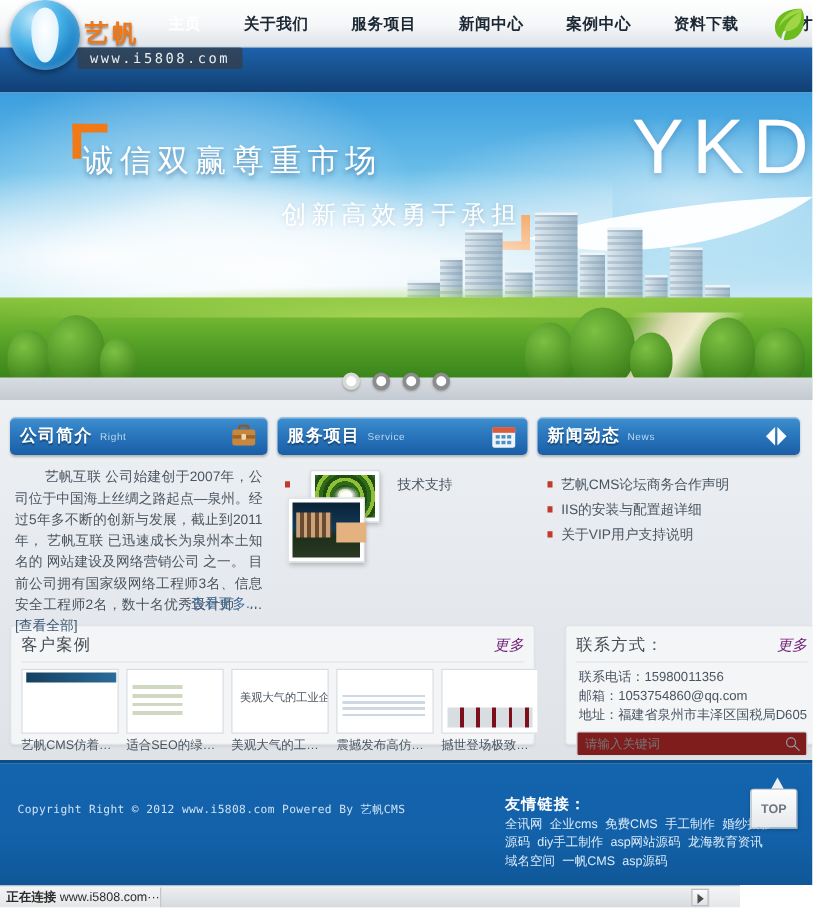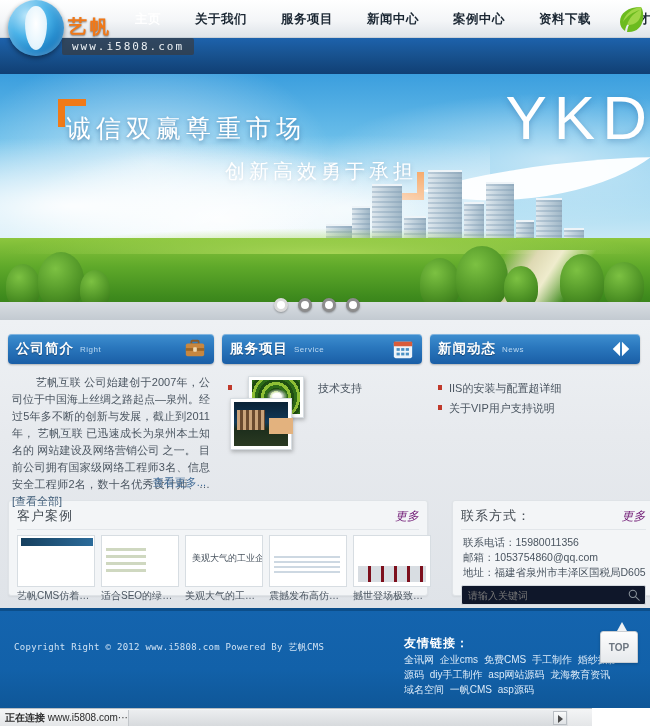--- a/index.html
+++ b/index.html
@@ -229,21 +229,21 @@
   .shot-c .ph { position:absolute; left:6px; top:16px; font-size:9px; color:#4a5560; white-space:nowrap;}
   .shot-d { background:linear-gradient(#0d2b45 0%, #1b5b8c 22%, #eef3f7 30%, #ffffff 78%, #101010 100%); position:relative;}
   .shot-d::after{content:"";position:absolute;left:4px;top:20px;width:66px;height:18px;background:repeating-linear-gradient(180deg,#cdd8e2 0 2px,#fff 2px 5px);}
   .shot-e { background:linear-gradient(#7d0f1c 0%, #9c1226 35%, #6e0d18 62%, #3a0309 100%); position:relative;}
   .shot-e::after{content:"";position:absolute;left:4px;top:30px;width:68px;height:16px;background:repeating-linear-gradient(90deg,#d8dde2 0 10px,#7d0f1c 10px 13px);}
 
   .contact-list { list-style:none; padding:5px 0 0 2px; }
   .contact-list li { font-size:10.5px; color:#4a5560; line-height:15px; white-space:nowrap;}
   .search-row { margin-top:5px; position:relative; }
   .search-input {
-    width:100%; height:20px; border:1px solid #d5dadf; background:#0f172a; border-radius:2px;
+    width:100%; height:20px; border:1px solid #d5dadf; background:#7f1d1d; border-radius:2px;
     font-size:10px; color:#9aa3ab; padding:0 22px 0 6px; outline:none;
     font-family:"Liberation Sans","DejaVu Sans",sans-serif;
   }
   .search-icon { position:absolute; right:5px; top:3px; width:14px; height:14px; }
 
   
   .footer {
     position:absolute; left:0; top:608px; width:650px; height:100px;
     background:linear-gradient(#1464ae 0%, #1261a9 60%, #0f5798 100%);
     border-top:3px solid #0c4e8a;
@@ -422,20 +422,21 @@
         <div class="panel-head">
           <span class="cn">新闻动态</span>
           <span class="en">News</span>
           <svg class="head-icon" viewBox="0 0 24 24">
             <path d="M11 4 L3 12 L11 20 Z" fill="#ffffff"></path>
             <path d="M13 4 L21 12 L13 20 Z" fill="#ffffff"></path>
           </svg>
         </div>
         <div class="panel-body">
           <ul class="news-list">
+            <li><a href="#">艺帆CMS论坛商务合作声明</a></li>
             <li><a href="#">IIS的安装与配置超详细</a></li>
             <li><a href="#">关于VIP用户支持说明</a></li>
           </ul>
         </div>
       </div>
     </div>
 
     <div class="row2">
 
       <div class="box cases">

